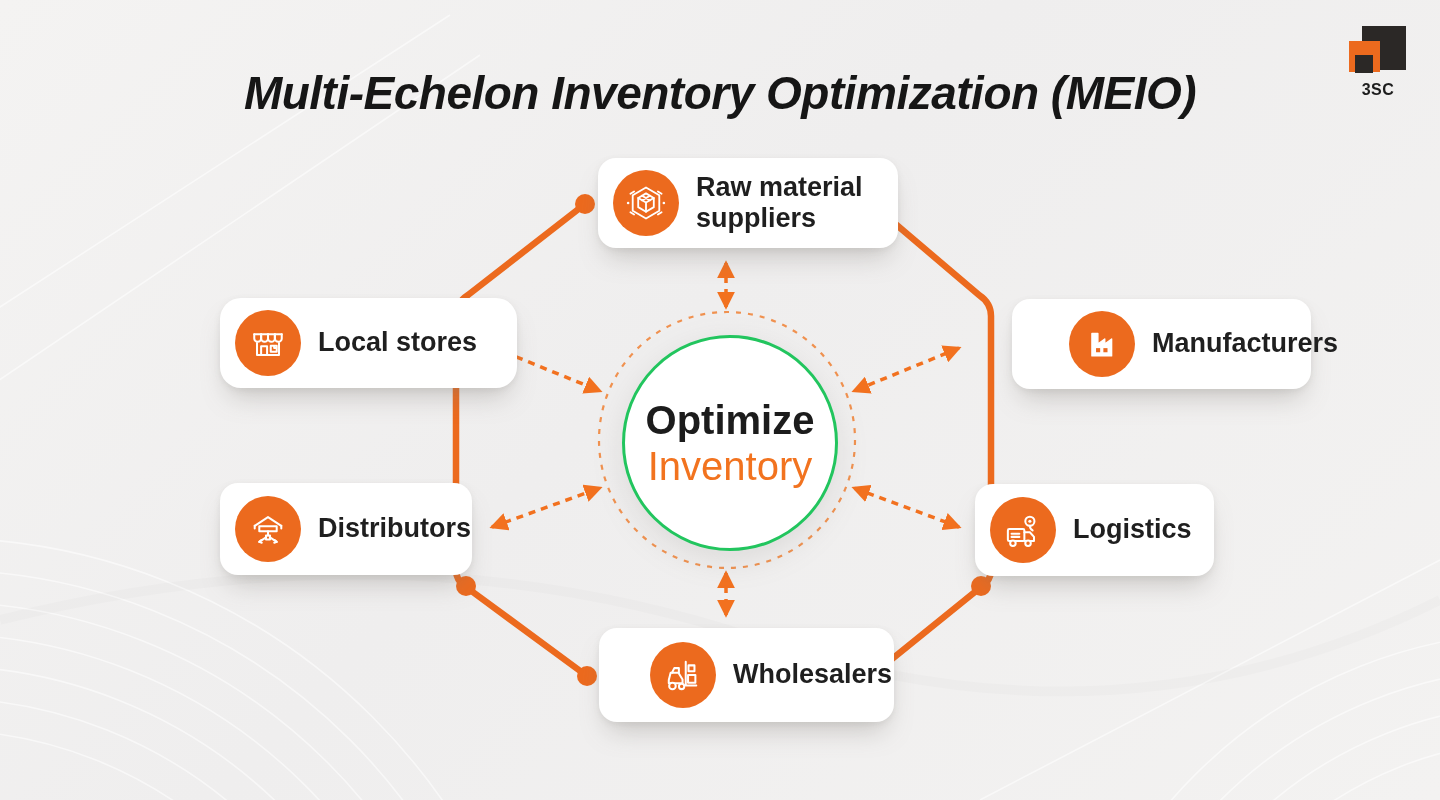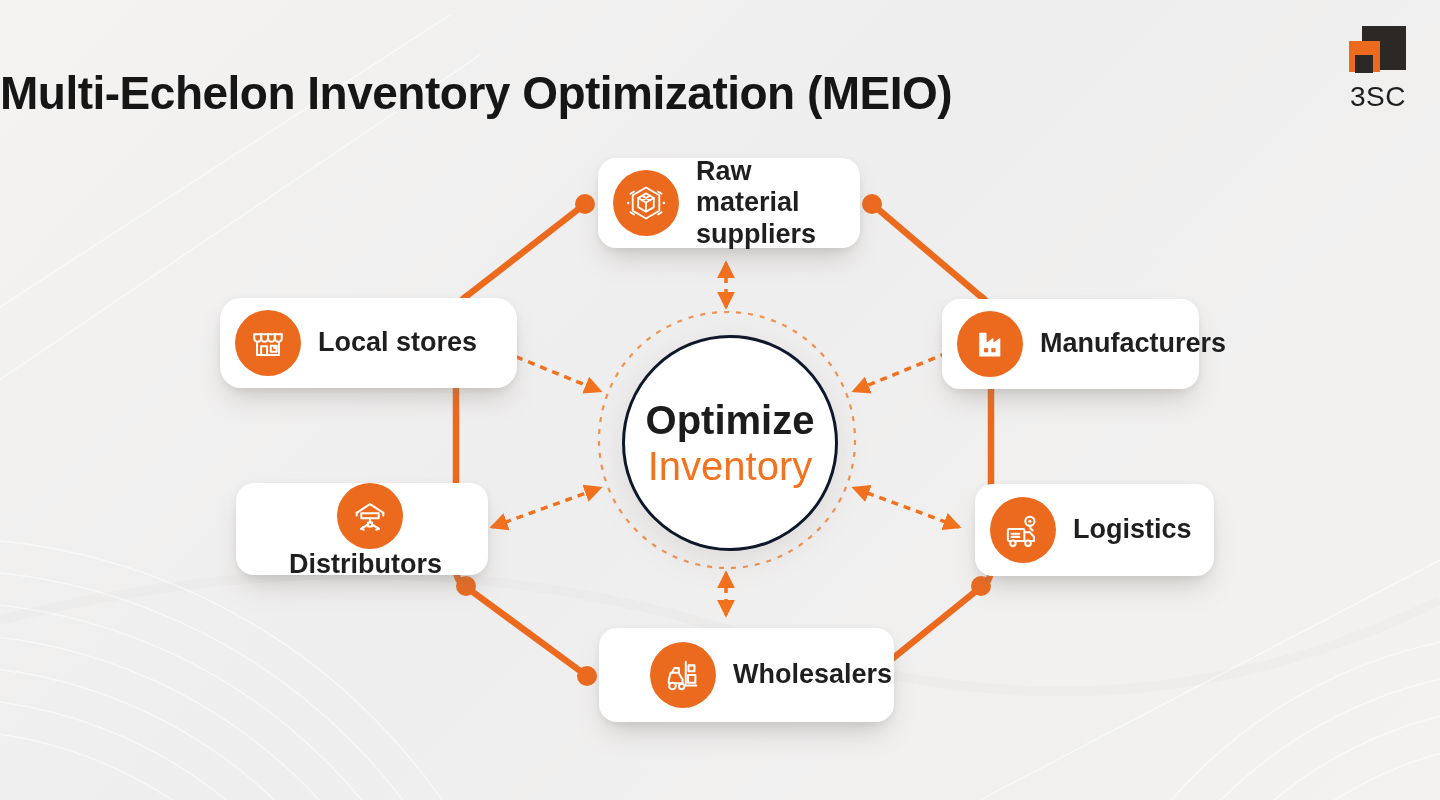--- a/index.html
+++ b/index.html
@@ -8,58 +8,58 @@
     font-family:"Liberation Sans","DejaVu Sans",sans-serif;
     background:linear-gradient(135deg,#f4f3f2 0%,#efeeee 45%,#f3f2f1 100%);
     position:relative;
   }
   .stage{position:absolute;inset:0;width:1440px;height:800px;}
   svg.bg{position:absolute;inset:0;z-index:0;}
   svg.connectors{position:absolute;inset:0;z-index:1;pointer-events:none;}
 
   .page-title{
     position:absolute;top:66px;left:0;width:100%;
-    z-index:2;
-    font-size:46px;font-weight:bold;color:#161616;letter-spacing:-0.5px;
+    text-align:center;z-index:2;
+    font-size:46px;font-weight:bold;color:#161616;letter-spacing:-0.5px;font-style:italic;
   }
 
   
   .logo{position:absolute;top:26px;right:30px;width:64px;z-index:2;text-align:center;}
   .logo-marks{position:relative;width:58px;height:49px;margin:0 auto;}
   .logo-sq{position:absolute;}
   .sq-big{left:13px;top:0;width:44px;height:44px;background:#2b2826;}
   .sq-orange{left:0;top:15px;width:31px;height:31px;background:#EC6A1E;}
   .sq-small{left:6px;top:29px;width:18px;height:18px;background:#2b2826;}
-  .logo-text{font-size:28px;font-weight:normal;color:#1d1d1d;margin-top:6px;letter-spacing:0.5px;}
+  .logo-text{font-size:16px;font-weight:bold;color:#1d1d1d;margin-top:6px;letter-spacing:0.5px;}
 
   
   .card{
     position:absolute;z-index:2;background:#ffffff;border-radius:18px;
     box-shadow:0 16px 26px -8px rgba(125,120,115,0.35),0 2px 6px rgba(125,120,115,0.12);
     display:flex;align-items:center;
   }
   .icon-circle{
     width:66px;height:66px;border-radius:50%;background:#EC6A1E;
     margin-left:15px;flex-shrink:0;display:flex;align-items:center;justify-content:center;
   }
   .card-label{
     margin-left:17px;margin-right:10px;
     font-size:27px;font-weight:bold;color:#1f1f1f;line-height:1.16;
   }
-  #card-raw{left:598px;top:158px;width:262px;height:90px;}
+  #card-raw{left:598px;top:158px;width:300px;height:90px;}
   #card-local{left:220px;top:298px;width:297px;height:90px;border-radius:21px;}
-  #card-dist{left:236px;top:483px;width:252px;height:92px;flex-direction:column;}
-  #card-manu{left:942px;top:299px;width:257px;height:90px;}
+  #card-dist{left:220px;top:483px;width:252px;height:92px;}
+  #card-manu{left:1012px;top:299px;width:257px;height:90px;padding-left:42px;}
   #card-logi{left:975px;top:484px;width:239px;height:92px;}
   #card-whole{left:599px;top:628px;width:259px;height:94px;padding-left:36px;}
 
   
   .center-circle{
     position:absolute;z-index:2;left:622px;top:335px;width:210px;height:210px;
-    background:#ffffff;border:3px solid #0f172a;border-radius:50%;
+    background:#ffffff;border:3px solid #22c55e;border-radius:50%;
     display:flex;flex-direction:column;align-items:center;justify-content:center;
     box-shadow:0 10px 30px rgba(140,135,130,0.18);
   }
   .center-line1{font-size:40px;font-weight:bold;color:#1c1c1c;line-height:1.15;}
   .center-line2{font-size:40px;font-weight:normal;color:#F2731F;line-height:1.15;}
 </style>
 </head>
 <body>
 
 <div class="stage">

